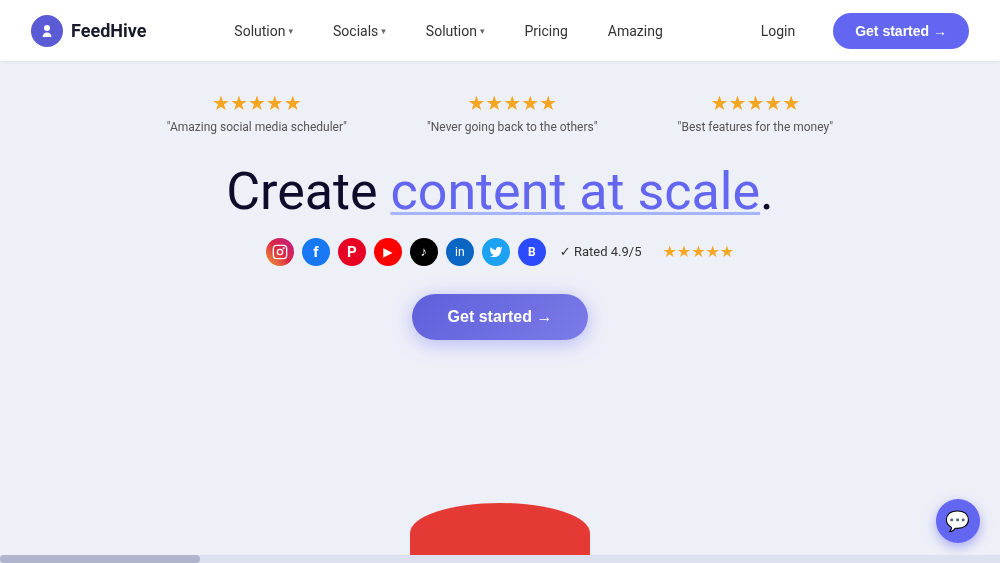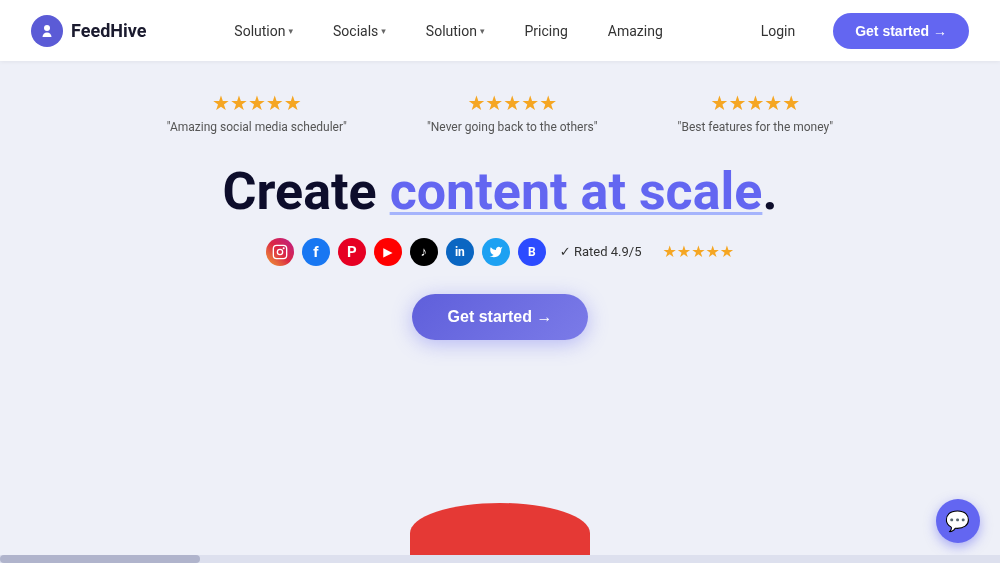--- a/index.html
+++ b/index.html
@@ -137,21 +137,21 @@
     }
 
     .review-text {
       font-size: 12px;
       color: #555;
     }
 
     
     .hero-title {
       font-size: 52px;
-      font-weight: 700;
+      font-weight: 400;
       color: #0d0d2b;
       text-align: center;
       line-height: 1.15;
       margin-bottom: 16px;
     }
 
     .hero-title .highlight {
       color: #6366f1;
       text-decoration: underline;
       text-decoration-color: #a5b4fc;
@@ -359,21 +359,21 @@
     <div class="social-icon si-pinterest" title="Pinterest">
       <span style="font-weight:700;font-size:15px;">P</span>
     </div>
     <div class="social-icon si-youtube" title="YouTube">
       <span style="font-size:12px;">▶</span>
     </div>
     <div class="social-icon si-tiktok" title="TikTok">
       <span style="font-size:13px;font-weight:700;">♪</span>
     </div>
     <div class="social-icon si-linkedin" title="LinkedIn">
-      <span style="font-weight:700;font-size:12px;">in</span>
+      <span style="font-weight:400;font-size:12px;">in</span>
     </div>
     <div class="social-icon si-twitter" title="Twitter">
       <svg width="14" height="14" viewBox="0 0 24 24" fill="white">
         <path d="M23 3a10.9 10.9 0 01-3.14 1.53 4.48 4.48 0 00-7.86 3v1A10.66 10.66 0 013 4s-4 9 5 13a11.64 11.64 0 01-7 2c9 5 20 0 20-11.5a4.5 4.5 0 00-.08-.83A7.72 7.72 0 0023 3z"></path>
       </svg>
     </div>
     <div class="social-icon si-buffer" title="Buffer">
       <span style="font-weight:700;font-size:12px;">B</span>
     </div>
 

